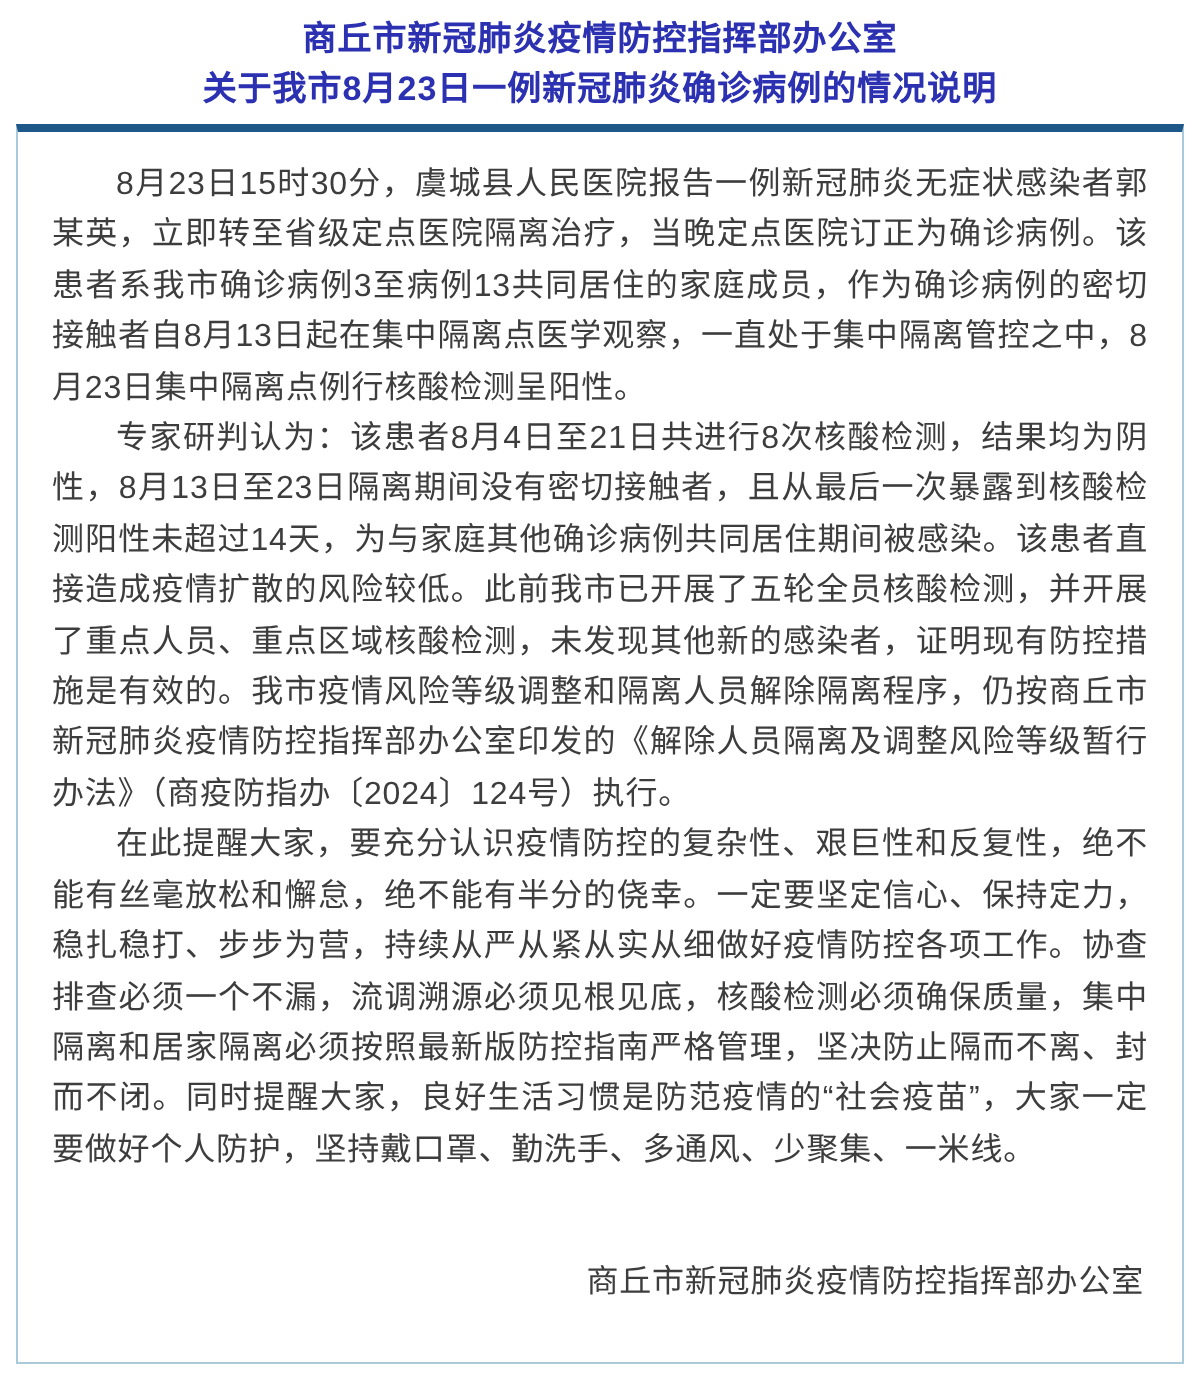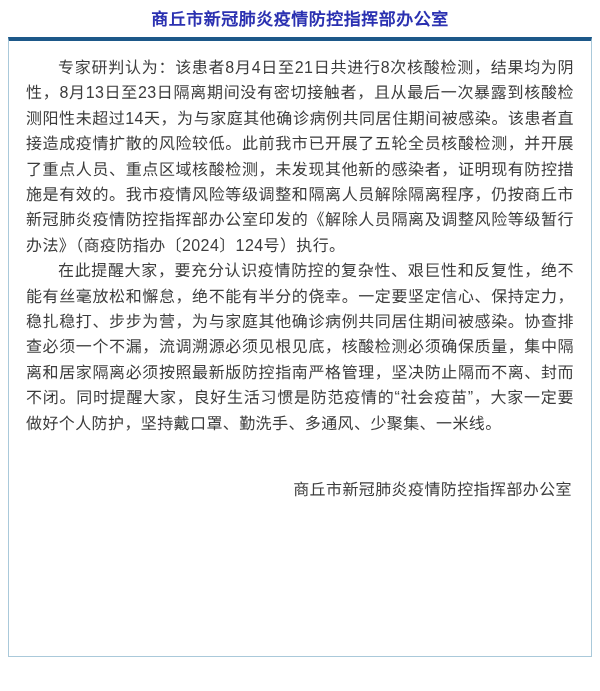--- a/index.html
+++ b/index.html
@@ -53,24 +53,26 @@
     letter-spacing: 0.4px;
   }
 </style>
 </head>
 <body>
 
 <div class="page">
 
   <div class="doc-header">
     <div class="doc-title-line">商丘市新冠肺炎疫情防控指挥部办公室</div>
+    <div class="doc-title-line">关于我市8月23日一例新冠肺炎确诊病例的情况说明</div>
   </div>
 
   <div class="notice-box">
+    <p class="notice-paragraph">8月23日15时30分，虞城县人民医院报告一例新冠肺炎无症状感染者郭某英，立即转至省级定点医院隔离治疗，当晚定点医院订正为确诊病例。该患者系我市确诊病例3至病例13共同居住的家庭成员，作为确诊病例的密切接触者自8月13日起在集中隔离点医学观察，一直处于集中隔离管控之中，8月23日集中隔离点例行核酸检测呈阳性。</p>
     <p class="notice-paragraph">专家研判认为：该患者8月4日至21日共进行8次核酸检测，结果均为阴性，8月13日至23日隔离期间没有密切接触者，且从最后一次暴露到核酸检测阳性未超过14天，为与家庭其他确诊病例共同居住期间被感染。该患者直接造成疫情扩散的风险较低。此前我市已开展了五轮全员核酸检测，并开展了重点人员、重点区域核酸检测，未发现其他新的感染者，证明现有防控措施是有效的。我市疫情风险等级调整和隔离人员解除隔离程序，仍按商丘市新冠肺炎疫情防控指挥部办公室印发的《解除人员隔离及调整风险等级暂行办法》（商疫防指办〔2024〕124号）执行。</p>
-    <p class="notice-paragraph">在此提醒大家，要充分认识疫情防控的复杂性、艰巨性和反复性，绝不能有丝毫放松和懈怠，绝不能有半分的侥幸。一定要坚定信心、保持定力，稳扎稳打、步步为营，为与家庭其他确诊病例共同居住期间被感染。协查排查必须一个不漏，流调溯源必须见根见底，核酸检测必须确保质量，集中隔离和居家隔离必须按照最新版防控指南严格管理，坚决防止隔而不离、封而不闭。同时提醒大家，良好生活习惯是防范疫情的“社会疫苗”，大家一定要做好个人防护，坚持戴口罩、勤洗手、多通风、少聚集、一米线。</p>
+    <p class="notice-paragraph">在此提醒大家，要充分认识疫情防控的复杂性、艰巨性和反复性，绝不能有丝毫放松和懈怠，绝不能有半分的侥幸。一定要坚定信心、保持定力，稳扎稳打、步步为营，持续从严从紧从实从细做好疫情防控各项工作。协查排查必须一个不漏，流调溯源必须见根见底，核酸检测必须确保质量，集中隔离和居家隔离必须按照最新版防控指南严格管理，坚决防止隔而不离、封而不闭。同时提醒大家，良好生活习惯是防范疫情的“社会疫苗”，大家一定要做好个人防护，坚持戴口罩、勤洗手、多通风、少聚集、一米线。</p>
 
     <div class="signature-block">
       <div class="signature-line">商丘市新冠肺炎疫情防控指挥部办公室</div>
     </div>
   </div>
 
 </div>
 
 </body></html>

